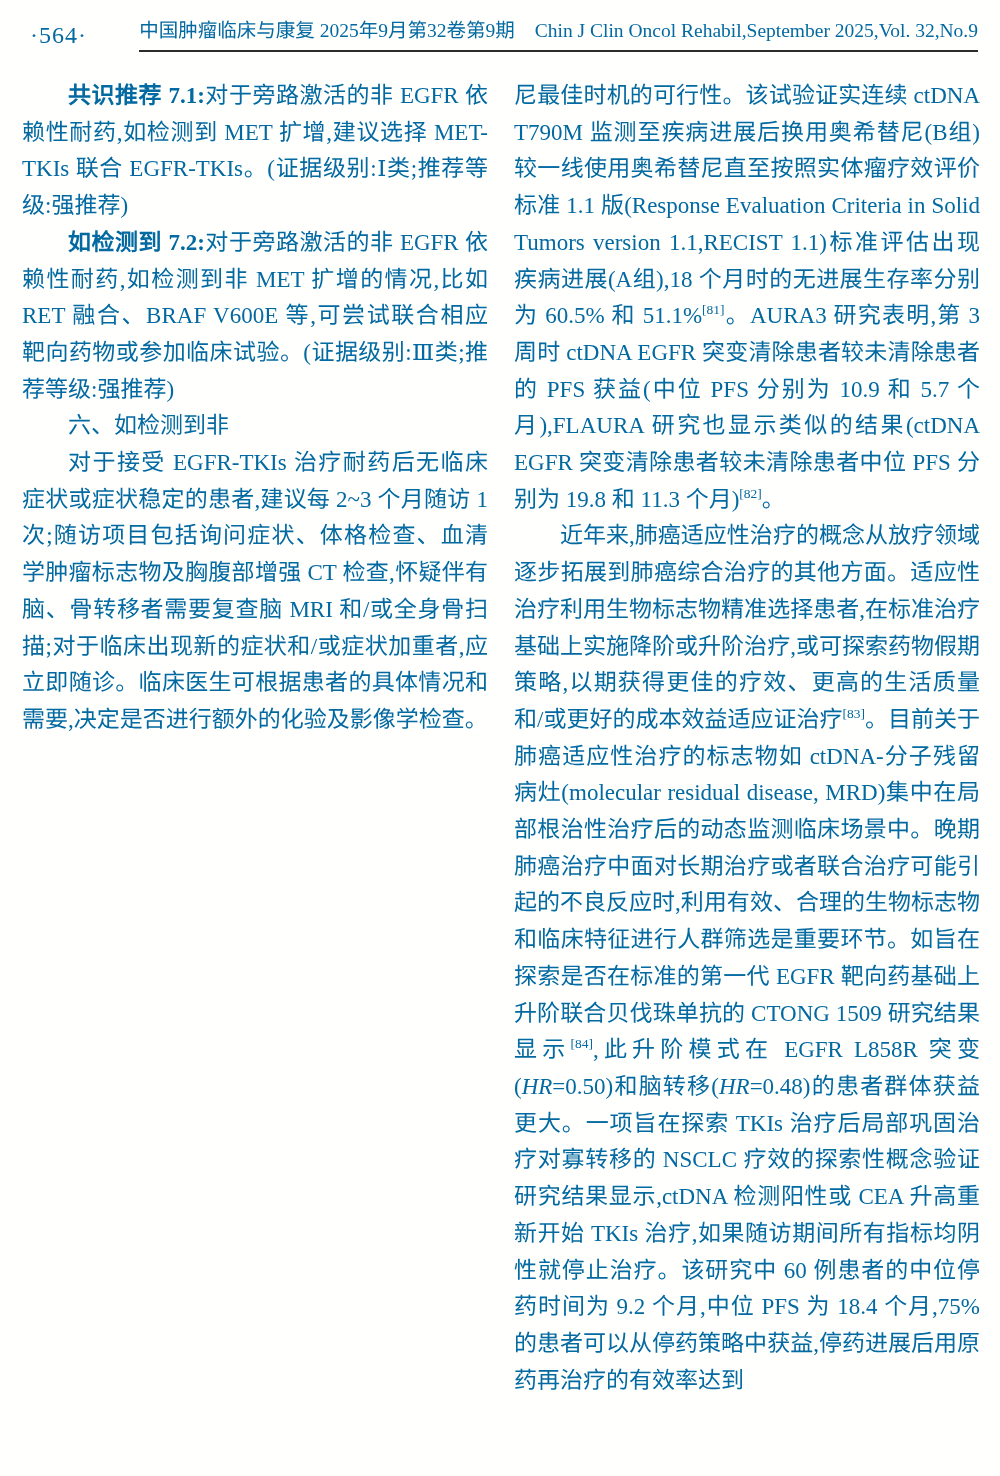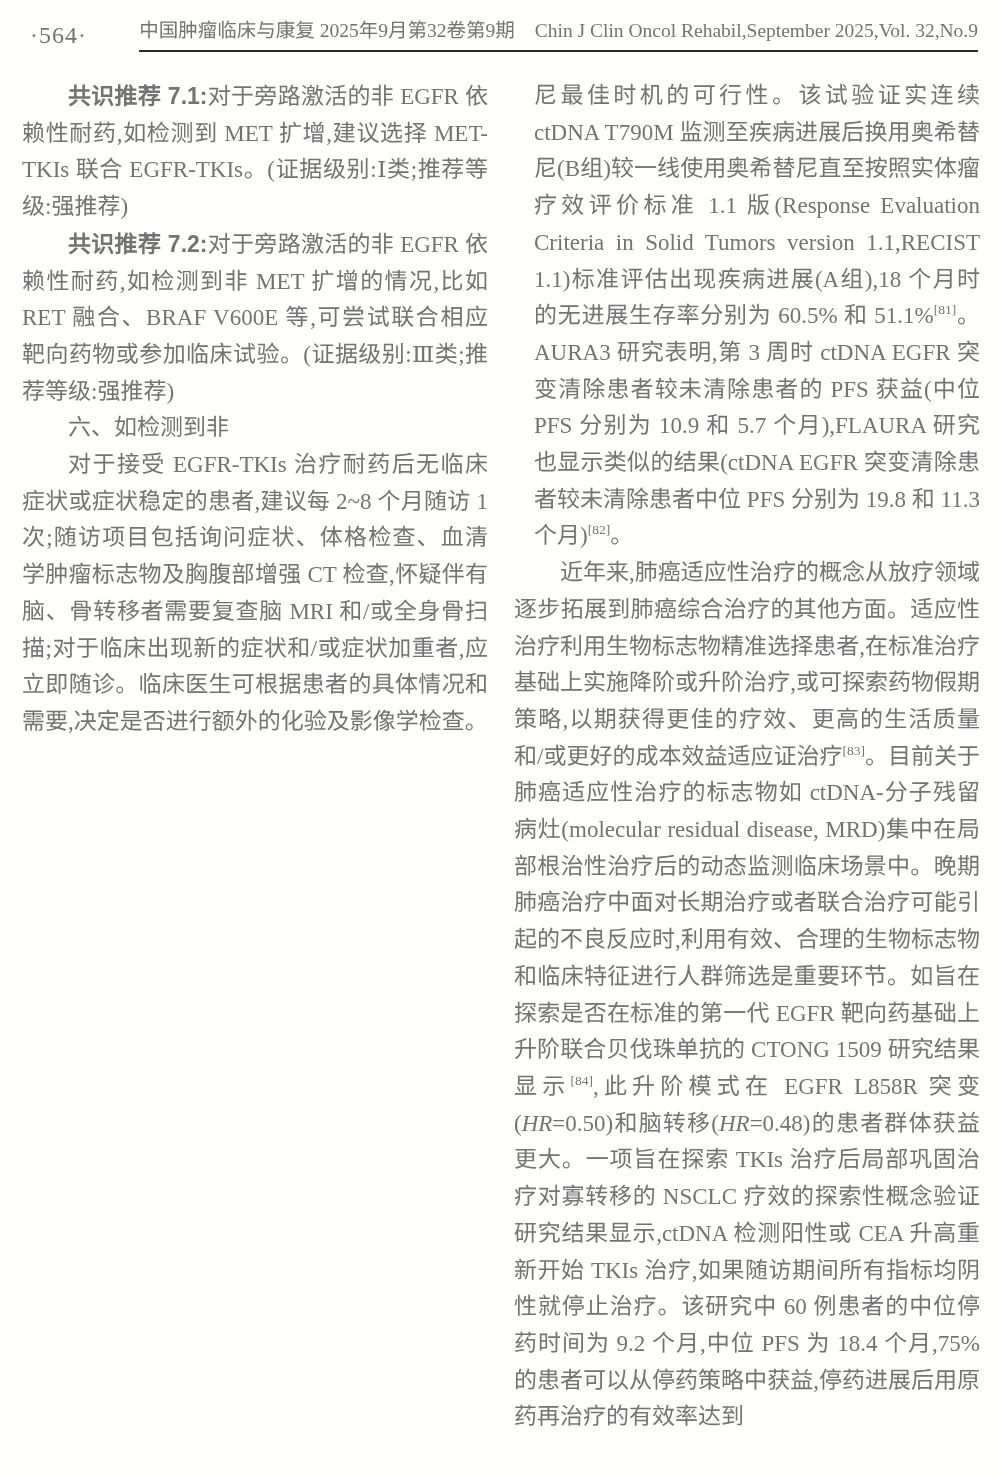--- a/index.html
+++ b/index.html
@@ -2,21 +2,21 @@
 <html lang="zh-CN"><head>
 <meta charset="utf-8">
 <style>
   html,body{margin:0;padding:0;background:#ffffff;}
   .page{
     position:relative;
     width:1000px;height:1476px;
     background:#fffffe;
     overflow:hidden;
     font-family:"Liberation Serif","DejaVu Serif",serif;
-    color:#737373;
+    color:#0369a1;
     box-sizing:border-box;
   }
   .page-header{
     display:flex;
     align-items:flex-end;
     padding:14px 22px 0 30px;
   }
   .page-num{
     width:168px;
     font-size:24px;
@@ -39,23 +39,23 @@
     padding:26px 20px 0 22px;
   }
   .col{
     flex:1;
     width:466px;
     font-size:23px;
     line-height:36.7px;
     text-align:justify;
   }
   .para{margin:0;text-indent:2em;}
-  .para.no-indent{text-indent:0;margin-left:20px;}
+  .para.no-indent{text-indent:0;}
   .lead{
-    font-family:Liberation Sans, sans-serif;
+    font-family:Liberation Serif, serif;
     font-weight:700;
     margin-top:16px;
   }
   .sup{
     font-size:13.5px;
     line-height:0;
     vertical-align:super;
   }
   .italic{font-style:italic;}
 </style>
@@ -65,22 +65,22 @@
 <div class="page">
   <header class="page-header">
     <span class="page-num">·564·</span>
     <span class="journal-line">
       <span>中国肿瘤临床与康复 2025年9月第32卷第9期</span><span class="journal-gap"></span><span>Chin J Clin Oncol Rehabil,September 2025,Vol. 32,No.9</span>
     </span>
   </header>
   <main class="columns">
     <section class="col">
         <p class="para"><span class="lead">共识推荐 7.1:</span><span>对于旁路激活的非 EGFR 依赖性耐药,如检测到 MET 扩增,建议选择 MET-TKIs 联合 EGFR-TKIs。(证据级别:Ⅰ类;推荐等级:强推荐)</span></p>
-        <p class="para"><span class="lead">共识推荐 7.2:</span><span>对于旁路激活的非 EGFR 依赖性耐药,如检测到非 MET 扩增的情况,比如 RET 融合、BRAF V600E 等,可尝试联合相应靶向药物或参加临床试验。(证据级别:Ⅲ类;推荐等级:强推荐)</span></p>
+        <p class="para"><span class="lead">如检测到 7.2:</span><span>对于旁路激活的非 EGFR 依赖性耐药,如检测到非 MET 扩增的情况,比如 RET 融合、BRAF V600E 等,可尝试联合相应靶向药物或参加临床试验。(证据级别:Ⅲ类;推荐等级:强推荐)</span></p>
         <p class="para"><span>六、如检测到非</span></p>
-        <p class="para"><span>对于接受 EGFR-TKIs 治疗耐药后无临床症状或症状稳定的患者,建议每 2~8 个月随访 1 次;随访项目包括询问症状、体格检查、血清学肿瘤标志物及胸腹部增强 CT 检查,怀疑伴有脑、骨转移者需要复查脑 MRI 和/或全身骨扫描;对于临床出现新的症状和/或症状加重者,应立即随诊。临床医生可根据患者的具体情况和需要,决定是否进行额外的化验及影像学检查。</span></p>
+        <p class="para"><span>对于接受 EGFR-TKIs 治疗耐药后无临床症状或症状稳定的患者,建议每 2~3 个月随访 1 次;随访项目包括询问症状、体格检查、血清学肿瘤标志物及胸腹部增强 CT 检查,怀疑伴有脑、骨转移者需要复查脑 MRI 和/或全身骨扫描;对于临床出现新的症状和/或症状加重者,应立即随诊。临床医生可根据患者的具体情况和需要,决定是否进行额外的化验及影像学检查。</span></p>
       </section>
     <section class="col">
         <p class="para no-indent"><span>尼最佳时机的可行性。该试验证实连续 ctDNA T790M 监测至疾病进展后换用奥希替尼(B组)较一线使用奥希替尼直至按照实体瘤疗效评价标准 1.1 版(Response Evaluation Criteria in Solid Tumors version 1.1,RECIST 1.1)标准评估出现疾病进展(A组),18 个月时的无进展生存率分别为 60.5% 和 51.1%</span><sup class="sup">[81]</sup><span>。AURA3 研究表明,第 3 周时 ctDNA EGFR 突变清除患者较未清除患者的 PFS 获益(中位 PFS 分别为 10.9 和 5.7 个月),FLAURA 研究也显示类似的结果(ctDNA EGFR 突变清除患者较未清除患者中位 PFS 分别为 19.8 和 11.3 个月)</span><sup class="sup">[82]</sup><span>。</span></p>
         <p class="para"><span>近年来,肺癌适应性治疗的概念从放疗领域逐步拓展到肺癌综合治疗的其他方面。适应性治疗利用生物标志物精准选择患者,在标准治疗基础上实施降阶或升阶治疗,或可探索药物假期策略,以期获得更佳的疗效、更高的生活质量和/或更好的成本效益适应证治疗</span><sup class="sup">[83]</sup><span>。目前关于肺癌适应性治疗的标志物如 ctDNA-分子残留病灶(molecular residual disease, MRD)集中在局部根治性治疗后的动态监测临床场景中。晚期肺癌治疗中面对长期治疗或者联合治疗可能引起的不良反应时,利用有效、合理的生物标志物和临床特征进行人群筛选是重要环节。如旨在探索是否在标准的第一代 EGFR 靶向药基础上升阶联合贝伐珠单抗的 CTONG 1509 研究结果显示</span><sup class="sup">[84]</sup><span>,此升阶模式在 EGFR L858R 突变(</span><span class="italic">HR</span><span>=0.50)和脑转移(</span><span class="italic">HR</span><span>=0.48)的患者群体获益更大。一项旨在探索 TKIs 治疗后局部巩固治疗对寡转移的 NSCLC 疗效的探索性概念验证研究结果显示,ctDNA 检测阳性或 CEA 升高重新开始 TKIs 治疗,如果随访期间所有指标均阴性就停止治疗。该研究中 60 例患者的中位停药时间为 9.2 个月,中位 PFS 为 18.4 个月,75% 的患者可以从停药策略中获益,停药进展后用原药再治疗的有效率达到</span></p>
       </section>
   </main>
 </div>
 
 </body></html>

